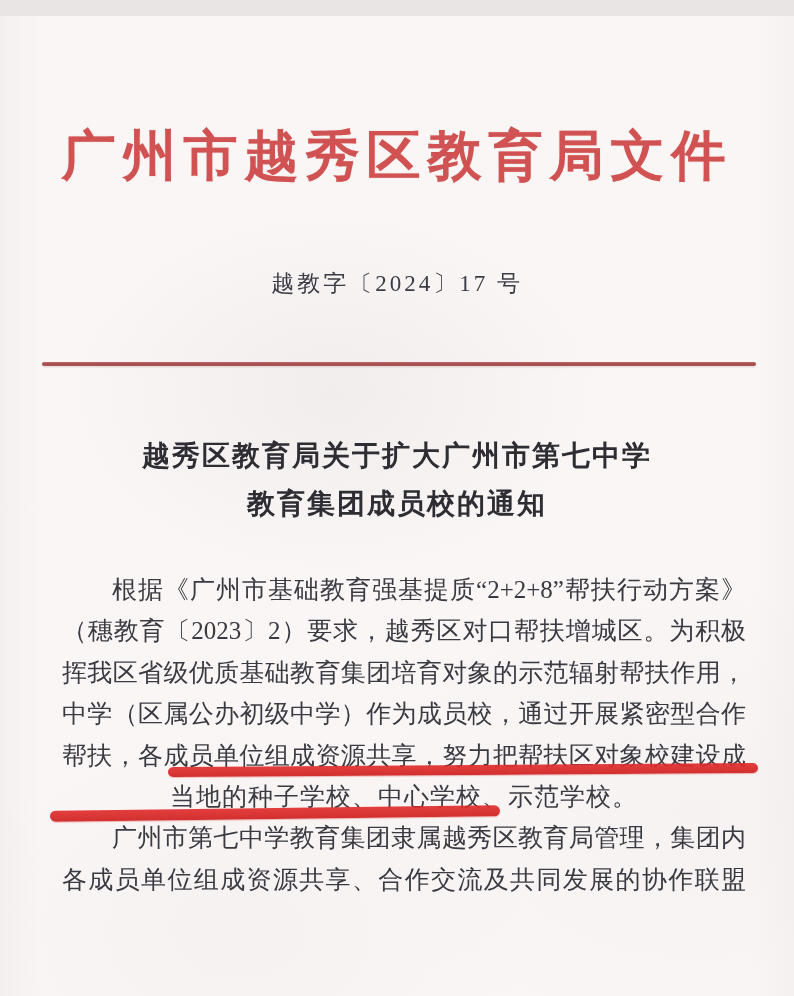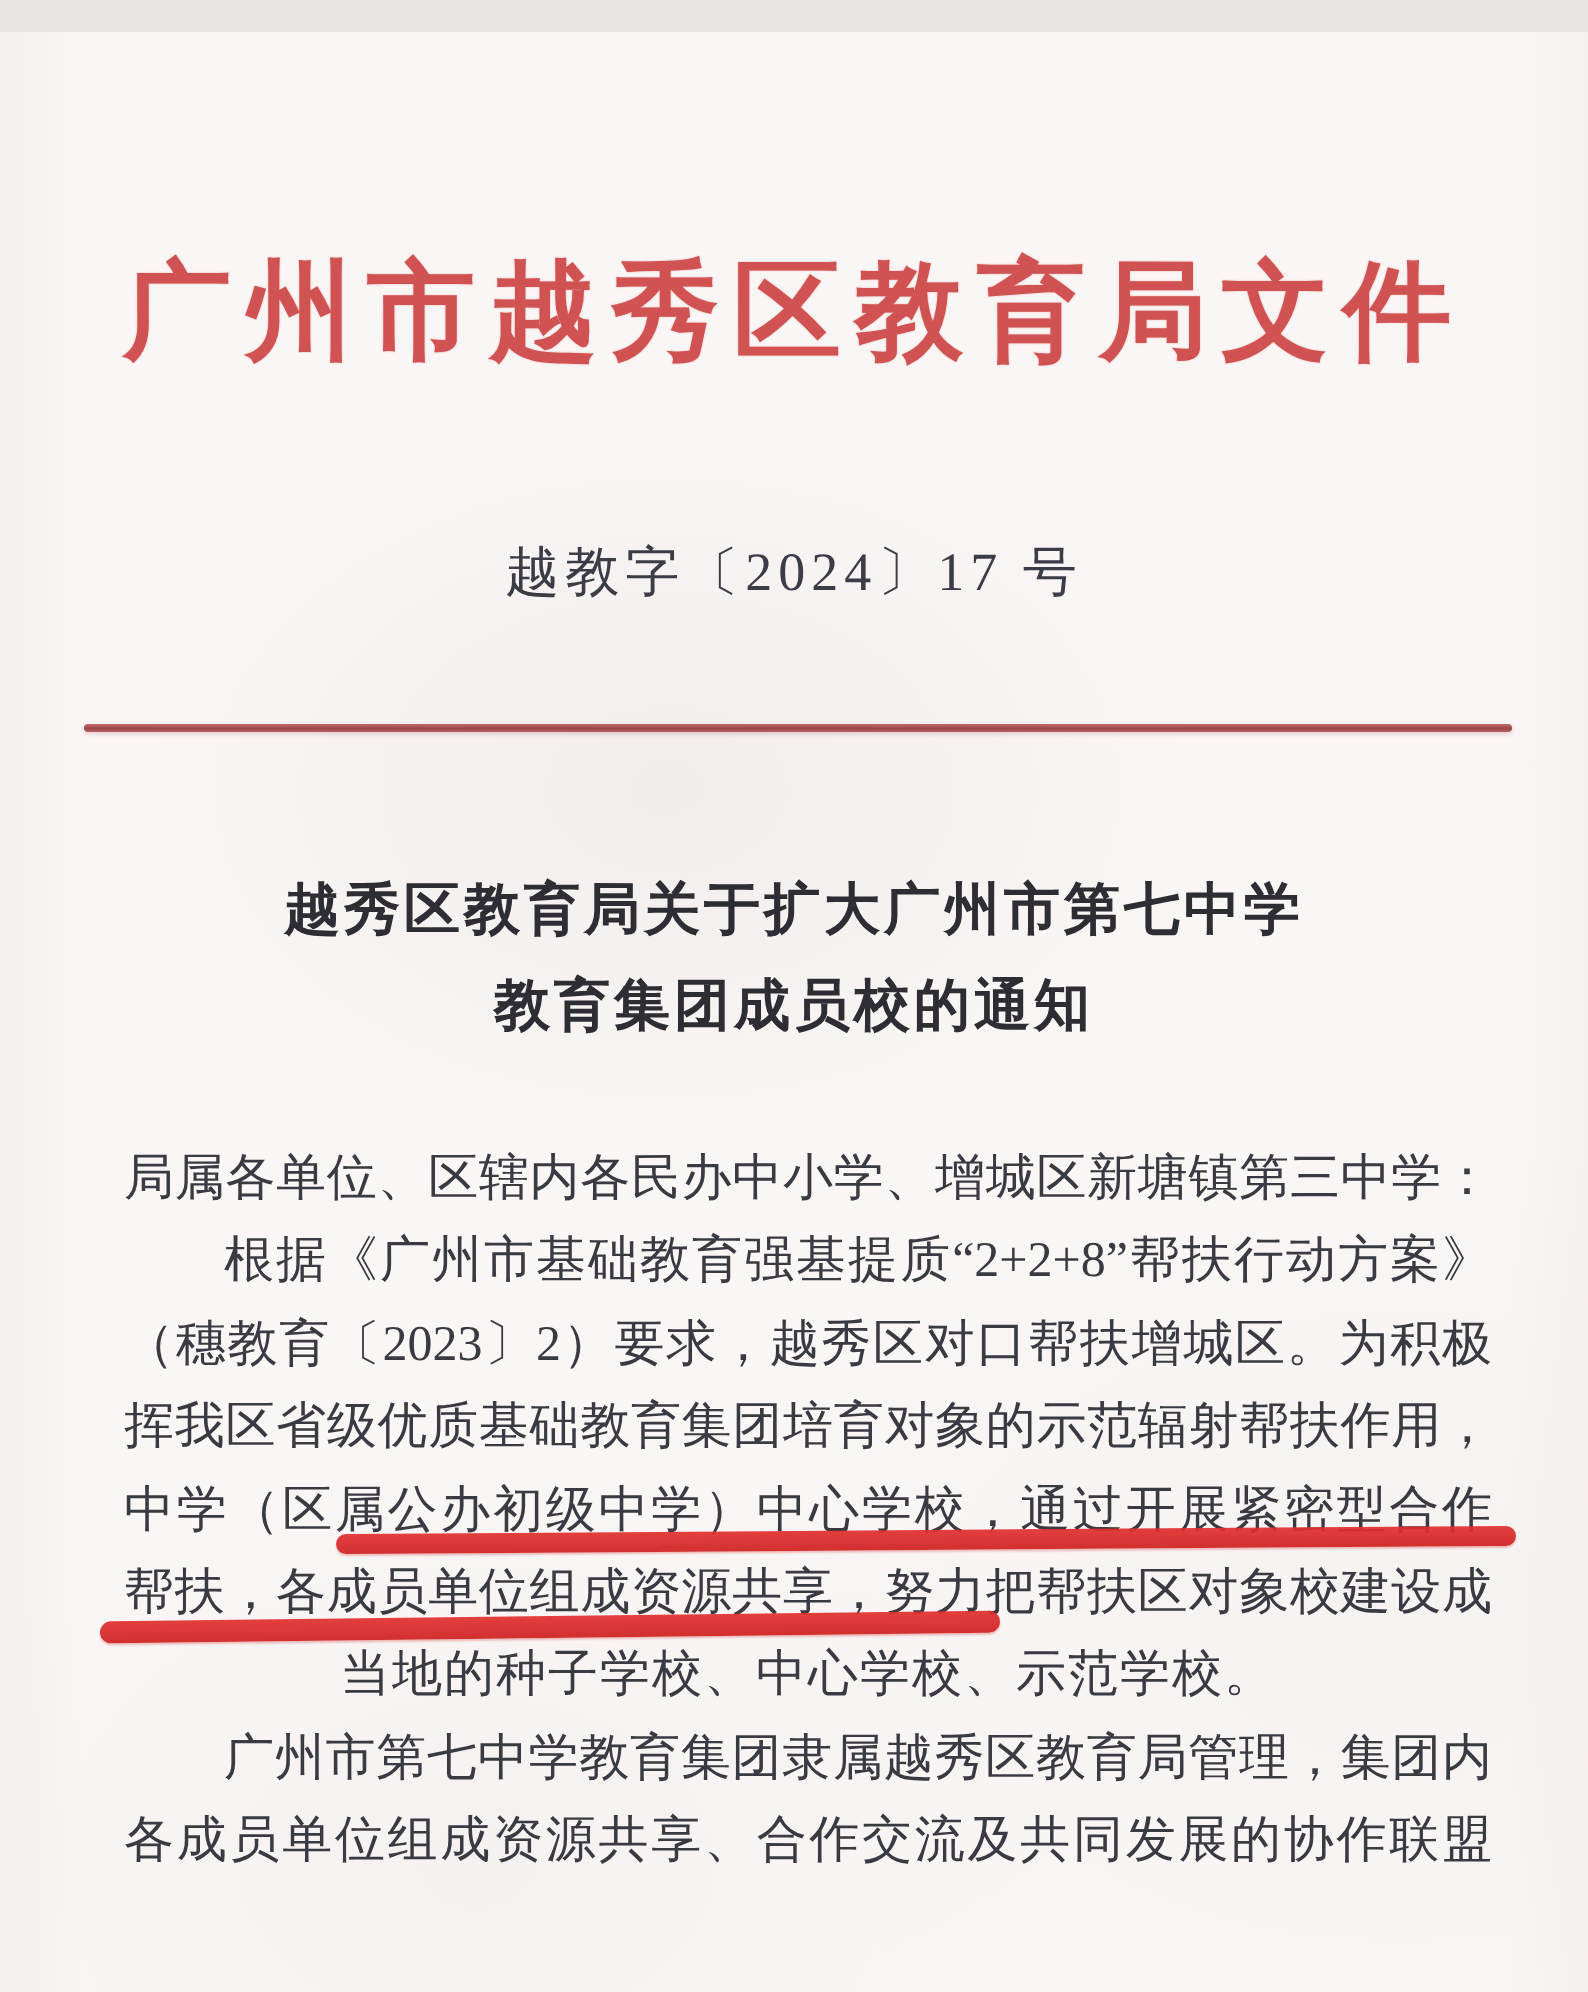--- a/index.html
+++ b/index.html
@@ -29,21 +29,21 @@
     letter-spacing: 7px;
     text-shadow: 0 0 1px rgba(208,82,82,0.45);
     white-space: nowrap;
   }
 
   
   .docnum {
     position: absolute;
     top: 252px; left: 0; right: 0;
     text-align: center;
-    font-size: 27px;
+    font-size: 23px;
     color: #3c3c46;
     letter-spacing: 3px;
     white-space: nowrap;
   }
 
   
   .rule {
     position: absolute;
     top: 346px; left: 42px; right: 38px;
     height: 4px;
@@ -110,25 +110,24 @@
   <div class="docnum">越教字〔2024〕17 号</div>
 
   <div class="rule"></div>
 
   <div class="doc-title">
     <div>越秀区教育局关于扩大广州市第七中学</div>
     <div>教育集团成员校的通知</div>
   </div>
 
   <div class="body-block">
-    <div class="bline stretch">局属各单位、区辖内各民办中小学、增城区新塘镇第三中学：</div>
     <div class="bline stretch indent">根据《广州市基础教育强基提质“2+2+8”帮扶行动方案》</div>
     <div class="bline stretch">（穗教育〔2023〕2）要求，越秀区对口帮扶增城区。为积极发</div>
     <div class="bline stretch">挥我区省级优质基础教育集团培育对象的示范辐射帮扶作用，</div>
-    <div class="bline stretch">中学（区属公办初级中学）中心学校，通过开展紧密型合作</div>
+    <div class="bline stretch">中学（区属公办初级中学）作为成员校，通过开展紧密型合作</div>
     <div class="bline stretch">帮扶，各成员单位组成资源共享，努力把帮扶区对象校建设成为</div>
     <div class="bline">当地的种子学校、中心学校、示范学校。</div>
     <div class="bline stretch indent">广州市第七中学教育集团隶属越秀区教育局管理，集团内</div>
     <div class="bline stretch">各成员单位组成资源共享、合作交流及共同发展的协作联盟体，</div>
   </div>
 
   <div class="marker u1"></div>
   <div class="marker u2"></div>
 
 </div>

